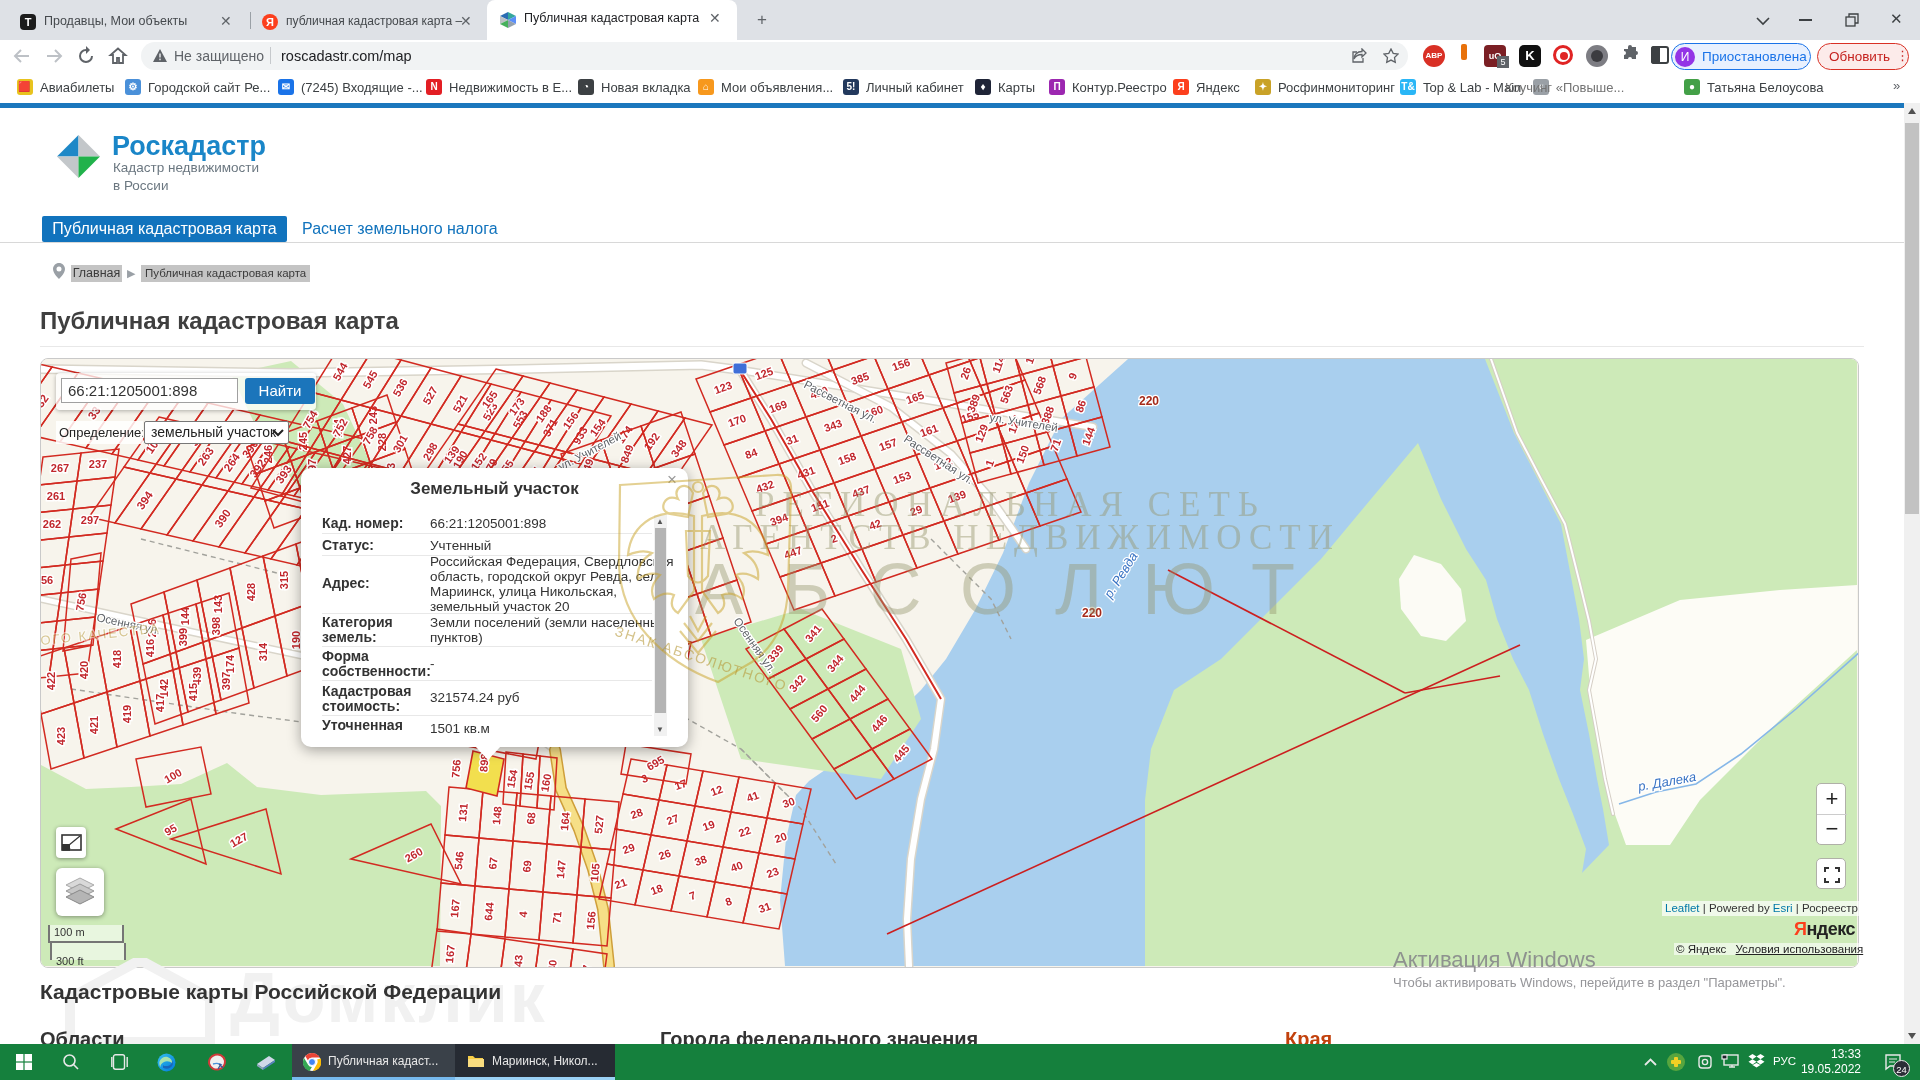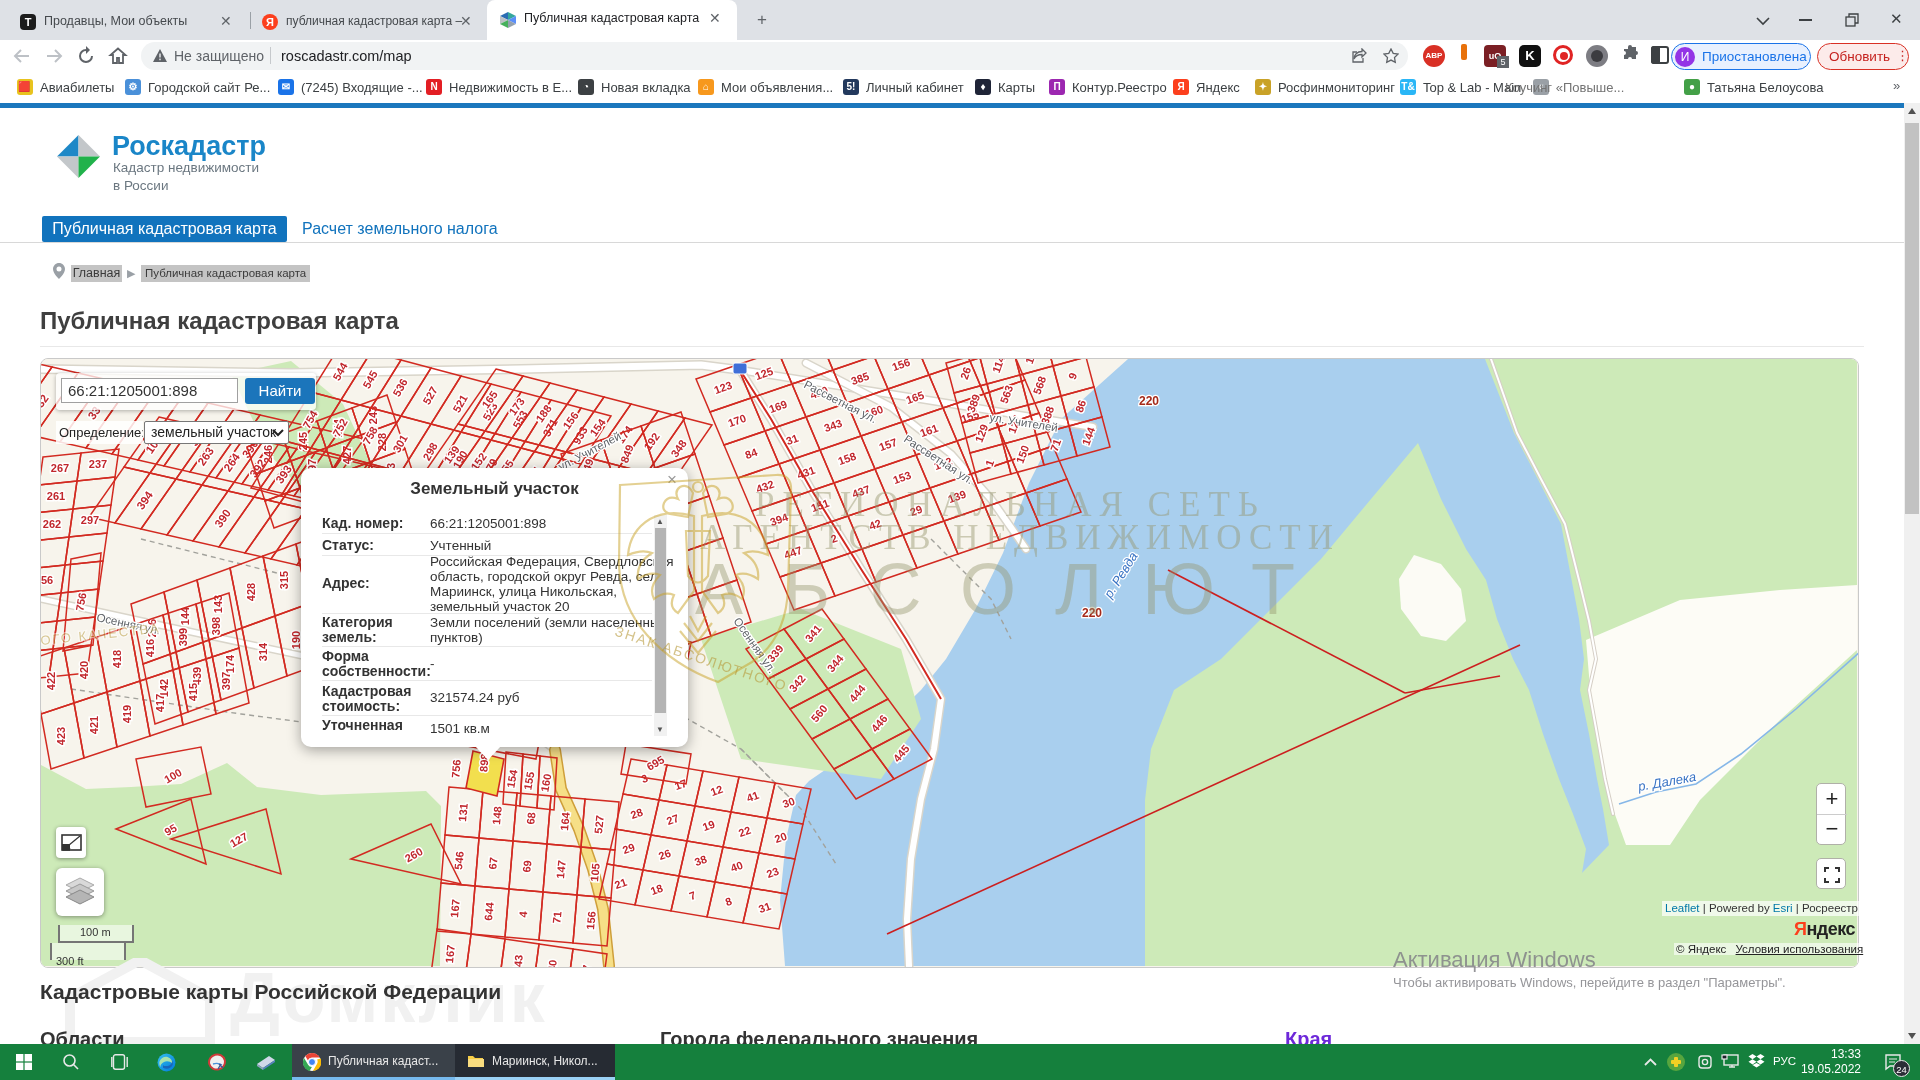--- a/index.html
+++ b/index.html
@@ -738,21 +738,21 @@
         <rect x="1" y="10" width="8" height="6" fill="#333"></rect>
       </svg>
 </div>
 <div class="abs" style="left:56px;top:765px;width:48px;height:48px;background:#fff;border-radius:6px;box-shadow:0 1px 5px rgba(0,0,0,0.4);z-index:20">
  <svg style="position:absolute;left:8px;top:8px" width="32" height="32" viewBox="0 0 32 32">
   <polygon points="16,2 30,9 16,16 2,9" fill="#d9d9d9" stroke="#aaa"></polygon>
   <polygon points="16,8 30,15 16,22 2,15" fill="#c7c7c7" stroke="#999"></polygon>
   <polygon points="16,14 30,21 16,28 2,21" fill="#b5b5b5" stroke="#888"></polygon>
  </svg>
 </div>
-<div class="abs" style="left:58px;top:822px;width:76px;height:18px;background:rgba(255,255,255,0.55);border:2px solid #757575;border-top:none;z-index:20;font-size:11px;color:#333;padding:1px 0 0 20px">100 m</div>
+<div class="abs" style="left:48px;top:822px;width:76px;height:18px;background:rgba(255,255,255,0.55);border:2px solid #757575;border-top:none;z-index:20;font-size:11px;color:#333;padding:1px 0 0 4px">100 m</div>
 <div class="abs" style="left:50px;top:840px;width:76px;height:17px;background:rgba(255,255,255,0.55);border:2px solid #757575;border-bottom:none;border-top:none;z-index:20;font-size:11px;color:#333;padding:12px 0 0 4px">300 ft</div>
 <div class="abs" style="left:1816px;top:680px;width:30px;height:62px;background:#fff;border:1px solid #b0b0a8;border-radius:5px;z-index:20">
  <div style="position:absolute;left:0;top:0;width:30px;height:31px;text-align:center;font-size:22px;color:#222;line-height:30px">+</div>
  <div style="position:absolute;left:0;top:30px;width:30px;height:1px;background:#ccc"></div>
  <div style="position:absolute;left:0;top:31px;width:30px;height:30px;text-align:center;font-size:22px;color:#222;line-height:28px">−</div>
 </div>
 <div class="abs" style="left:1816px;top:755px;width:30px;height:31px;background:#fff;border:1px solid #b0b0a8;border-radius:5px;z-index:20">
  <svg style="position:absolute;left:7px;top:8px" width="16" height="16" viewBox="0 0 16 16">
         <path d="M1 5V1h4M11 1h4v4M15 11v4h-4M5 15H1v-4" fill="none" stroke="#333" stroke-width="2"></path>
       </svg>
@@ -765,21 +765,21 @@
 
 <div class="abs" style="left:60px;top:855px;width:900px;height:86px;overflow:hidden;z-index:1">
  <svg width="160" height="86" viewBox="0 0 160 86" style="position:absolute;left:0;top:0">
         <path d="M80 2 150 40 150 84 10 84 10 40 Z" fill="none" stroke="#f1f1f1" stroke-width="10"></path>
       </svg>
  <div style="position:absolute;left:170px;top:0px;font-size:70px;font-weight:bold;color:#f1f1f1;letter-spacing:2px">Домклик</div>
 </div>
 <div class="abs" style="left:40px;top:877px;font-size:21px;font-weight:bold;color:#333;z-index:2">Кадастровые карты Российской Федерации</div>
 <div class="abs" style="left:40px;top:925px;font-size:20px;font-weight:bold;color:#333;z-index:2">Области</div>
 <div class="abs" style="left:660px;top:925px;font-size:20px;font-weight:bold;color:#333;z-index:2">Города федерального значения</div>
-<div class="abs" style="left:1285px;top:925px;font-size:20px;font-weight:bold;color:#6d28d9;z-index:2">Края</div>
+<div class="abs" style="left:1285px;top:925px;font-size:20px;font-weight:bold;color:#c2410c;z-index:2">Края</div>
 </div>
 <div class="abs" style="left:1904px;top:103px;width:16px;height:941px;background:#f0f0f0">
  <div class="abs" style="left:4px;top:5px;width:0;height:0;border-left:4px solid transparent;border-right:4px solid transparent;border-bottom:6px solid #505050"></div>
  <div class="abs" style="left:1px;top:20px;width:14px;height:391px;background:#c2c2c2"></div>
  <div class="abs" style="left:4px;top:930px;width:0;height:0;border-left:4px solid transparent;border-right:4px solid transparent;border-top:6px solid #505050"></div>
 </div>
 
 <div class="abs" style="left:0;top:1044px;width:1920px;height:36px;background:#15803d">
  <svg class="abs" style="left:16px;top:10px" width="16" height="16" viewBox="0 0 16 16">
       <rect width="7.4" height="7.4" fill="#fff"></rect>

